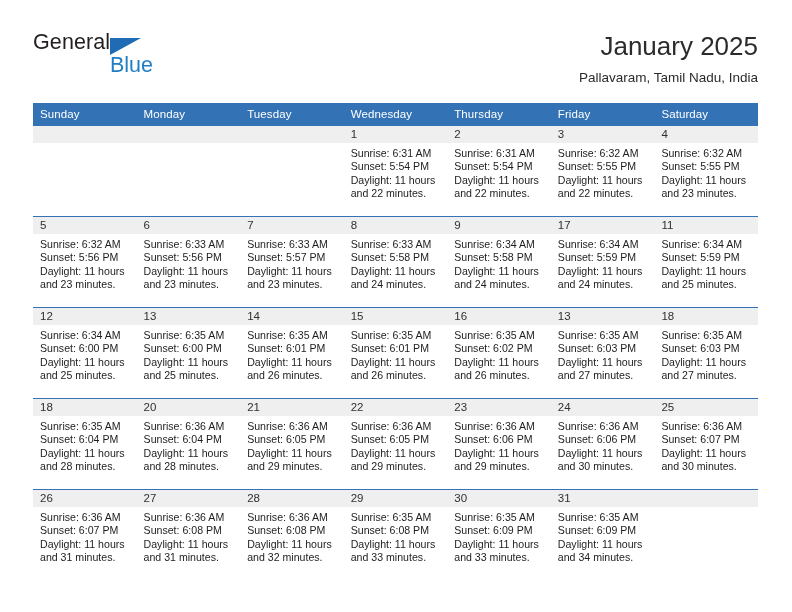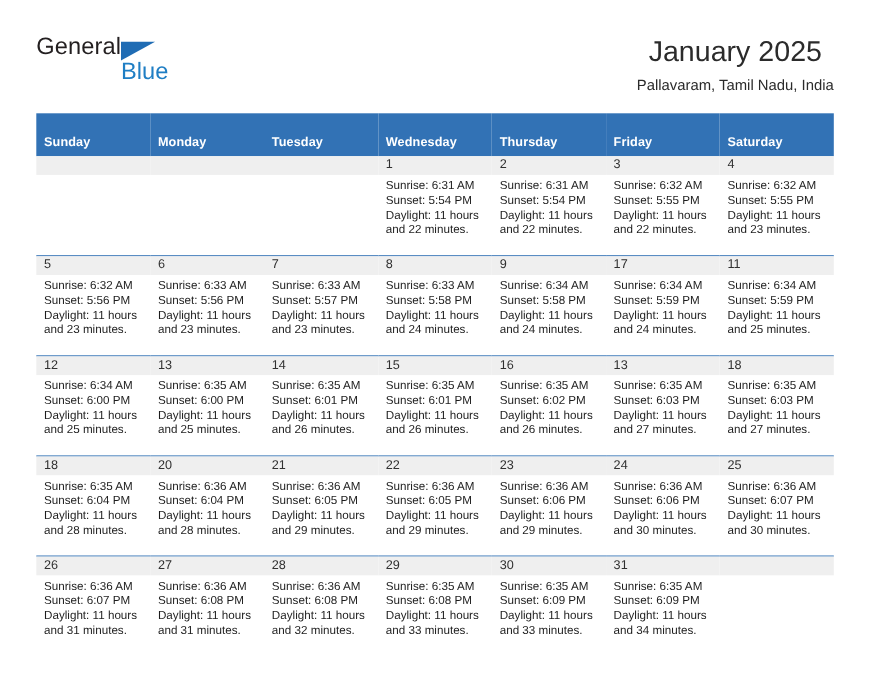--- a/index.html
+++ b/index.html
@@ -61,21 +61,21 @@
     font-size: 21.5px;
     color: #1f7ec4;
     font-family: "Liberation Sans", sans-serif;
     margin-left: 20px;
   }
 
   .titles {
     position: absolute;
     right: 0;
     top: 0;
-    text-align: center;
+    text-align: right;
   }
   .cal-title {
     font-size: 26px;
     line-height: 32px;
     color: #2b2b2b;
     font-weight: normal;
     margin: 0;
     white-space: nowrap;
   }
   .cal-sub {
@@ -92,23 +92,23 @@
     left: 33px;
     top: 103px;
     width: 725px;
     border-collapse: collapse;
     table-layout: fixed;
   }
   .calendar th {
     background: #3272b5;
     color: #ffffff;
     font-size: 11.5px;
-    font-weight: bold;
+    font-weight: normal;
     text-align: left;
-    padding: 21px 0 6px 7px;
+    padding: 5px 0 6px 7px;
     height: 11px;
     letter-spacing: 0.1px;
   }
   .calendar td {
     vertical-align: top;
     padding: 0;
     height: 90px;
     border-bottom: 1.6px solid #3272b5;
   }
   .calendar tr.week-last td {

